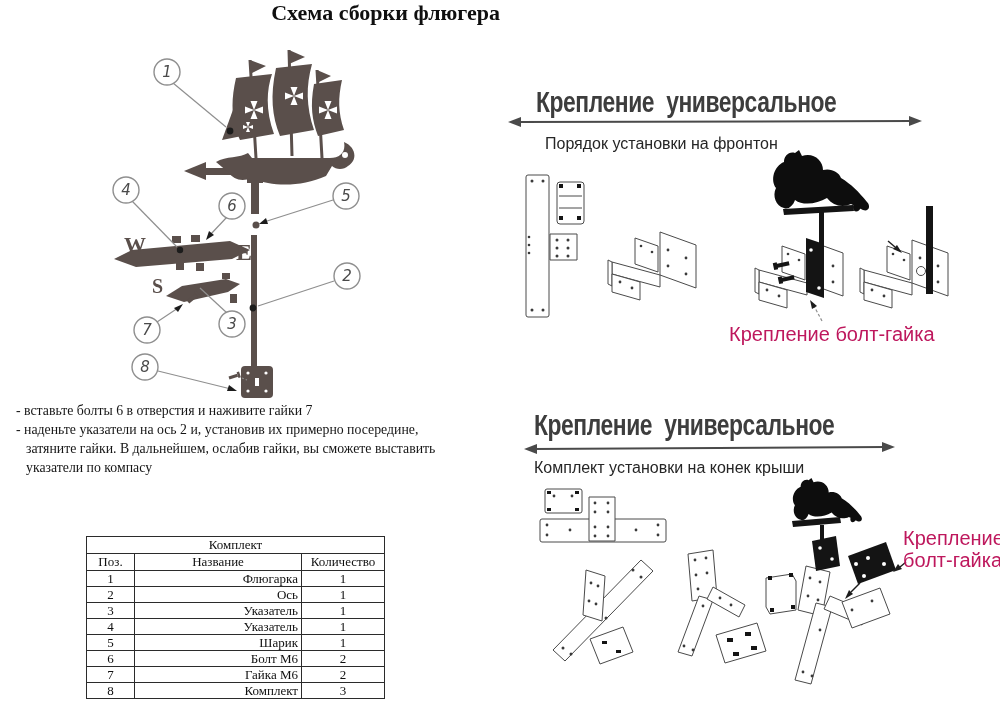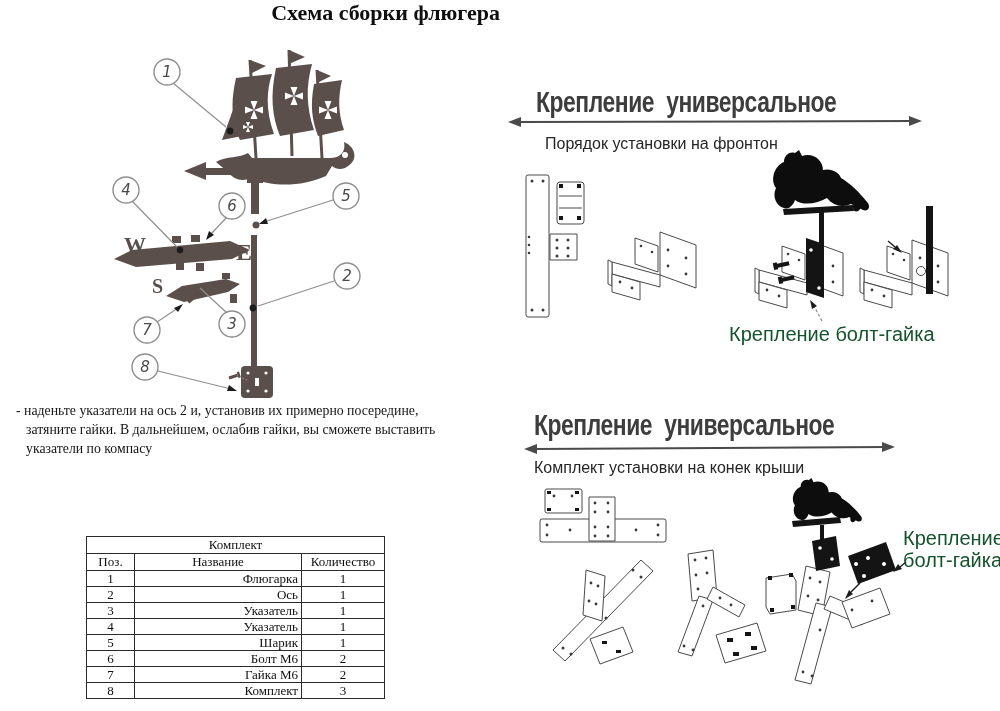--- a/index.html
+++ b/index.html
@@ -5,21 +5,21 @@
   html,body{margin:0;padding:0;background:#ffffff;}
   .page{position:relative;width:1000px;height:711px;background:#fff;overflow:hidden;
         font-family:"Liberation Serif",serif;color:#1a1a1a;}
   .abs{position:absolute;}
   .title{font-family:"Liberation Serif",serif;font-weight:700;font-size:22px;color:#0f0f0f;
          text-align:right;white-space:nowrap;}
   .gothic{font-family:"Liberation Sans",sans-serif;font-weight:700;font-size:26px;color:#3d3d3d;
           transform:scale(.88,1.10);transform-origin:left top;word-spacing:7px;letter-spacing:-.5px;
           white-space:nowrap;}
   .sub{font-family:"Liberation Sans",sans-serif;font-size:16px;color:#262626;white-space:nowrap;}
-  .plabel{font-family:"Liberation Sans",sans-serif;font-size:20px;color:#14532d;}
+  .plabel{font-family:"Liberation Sans",sans-serif;font-size:20px;color:#be185d;}
   .instr{font-size:13.8px;line-height:19px;color:#151515;width:445px;}
   .instr div{padding-left:10px;text-indent:-10px;}
   table.kit{border-collapse:collapse;font-family:"Liberation Serif",serif;font-size:13px;color:#0f0f0f;
             table-layout:fixed;}
   .kit td{border:1px solid #2b2b2b;height:15px;line-height:14px;padding:0 3px;text-align:center;
           overflow:hidden;}
   .kit td.name{text-align:right;}
   .kit tr.cap td,.kit tr.hdr td{height:16px;}
   svg{display:block;}
   .shape{fill:#ffffff;stroke:#4a4a4a;stroke-width:1;stroke-linejoin:round;}
@@ -353,20 +353,21 @@
 
   <div class="abs gothic" style="left:536px;top:86px">Крепление универсальное</div>
   <div class="abs sub" style="left:545px;top:135px">Порядок установки на фронтон</div>
   <div class="abs plabel" style="left:729px;top:323px">Крепление болт-гайка</div>
 
   <div class="abs gothic" style="left:534px;top:409px">Крепление универсальное</div>
   <div class="abs sub" style="left:534px;top:459px">Комплект установки на конек крыши</div>
   <div class="abs plabel" style="left:903px;top:527px;width:100px;line-height:22px">Крепление болт-гайка</div>
 
   <div class="abs instr" style="left:16px;top:401px">
+    <div>- вставьте болты 6 в отверстия и наживите гайки 7</div>
     <div>- наденьте указатели на ось 2 и, установив их примерно посередине, затяните гайки. В дальнейшем, ослабив гайки, вы сможете выставить указатели по компасу</div>
   </div>
 
   <table class="kit abs" style="left:86px;top:536px;width:298px">
     <colgroup>
         <col style="width:48px">
         <col style="width:167px">
         <col style="width:83px">
       </colgroup>
     <tbody>

